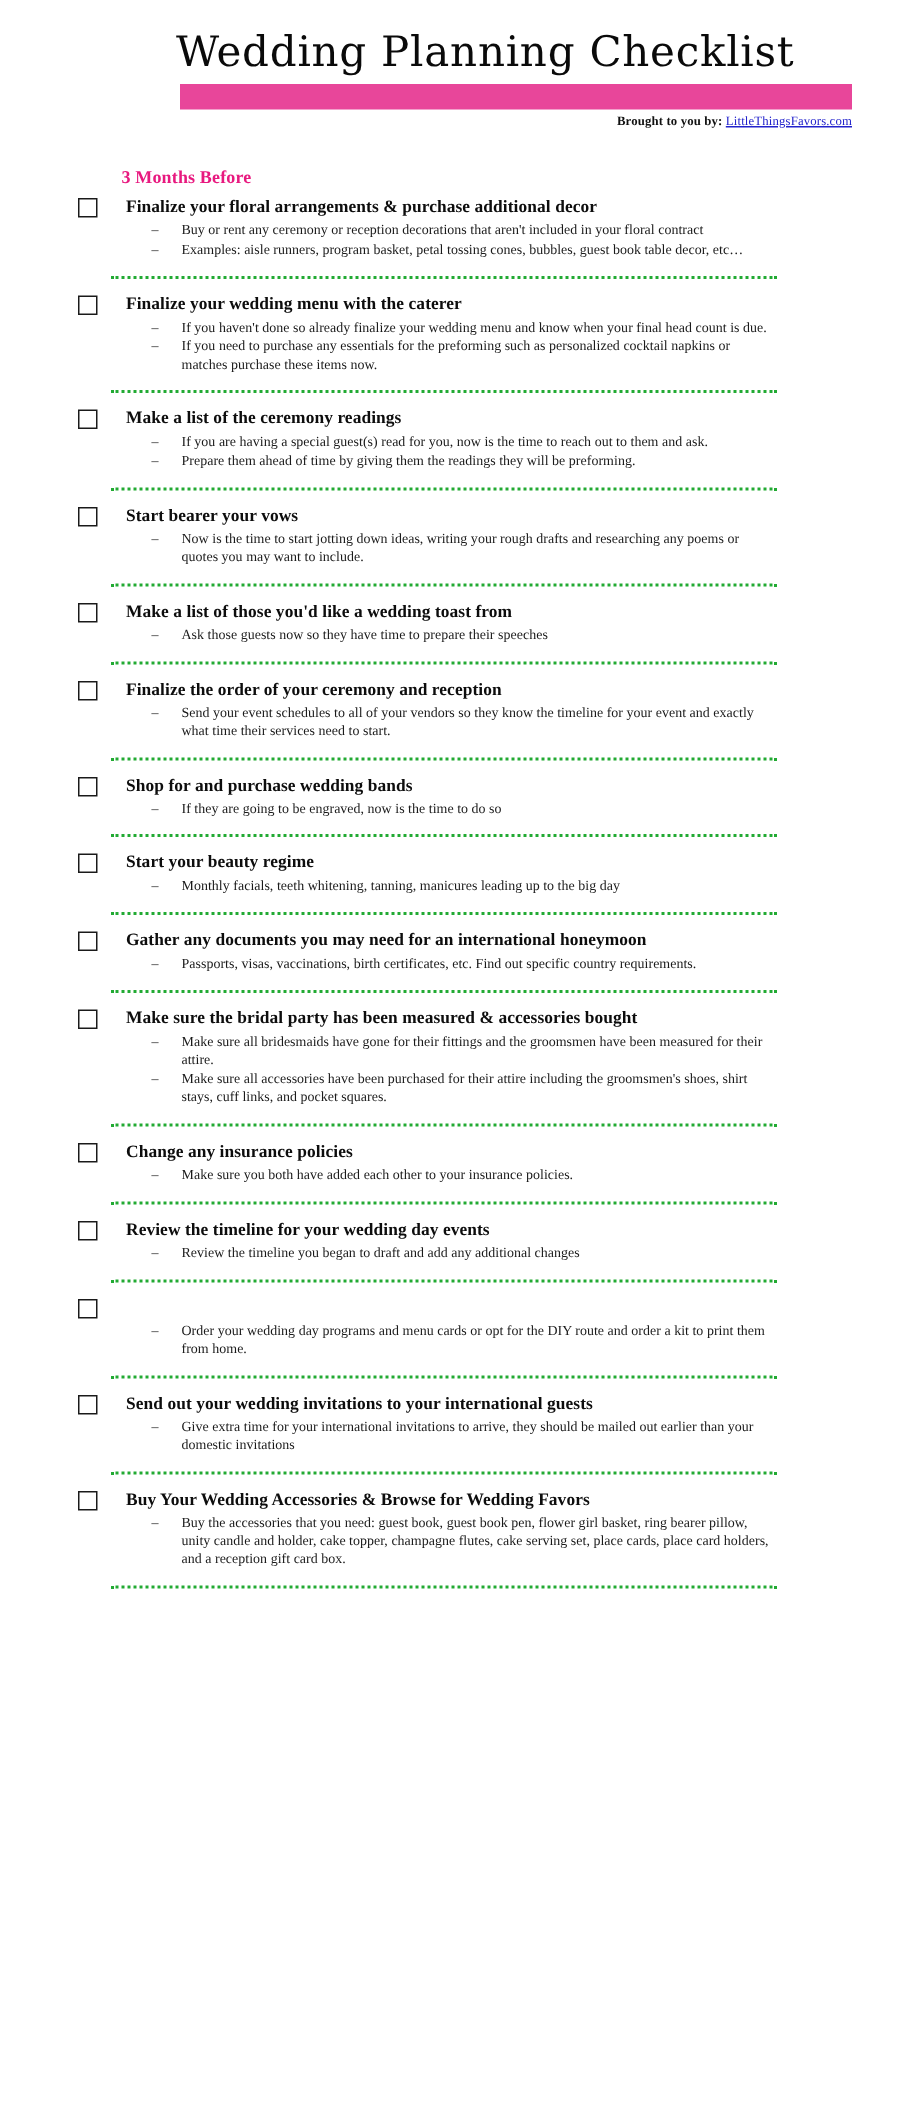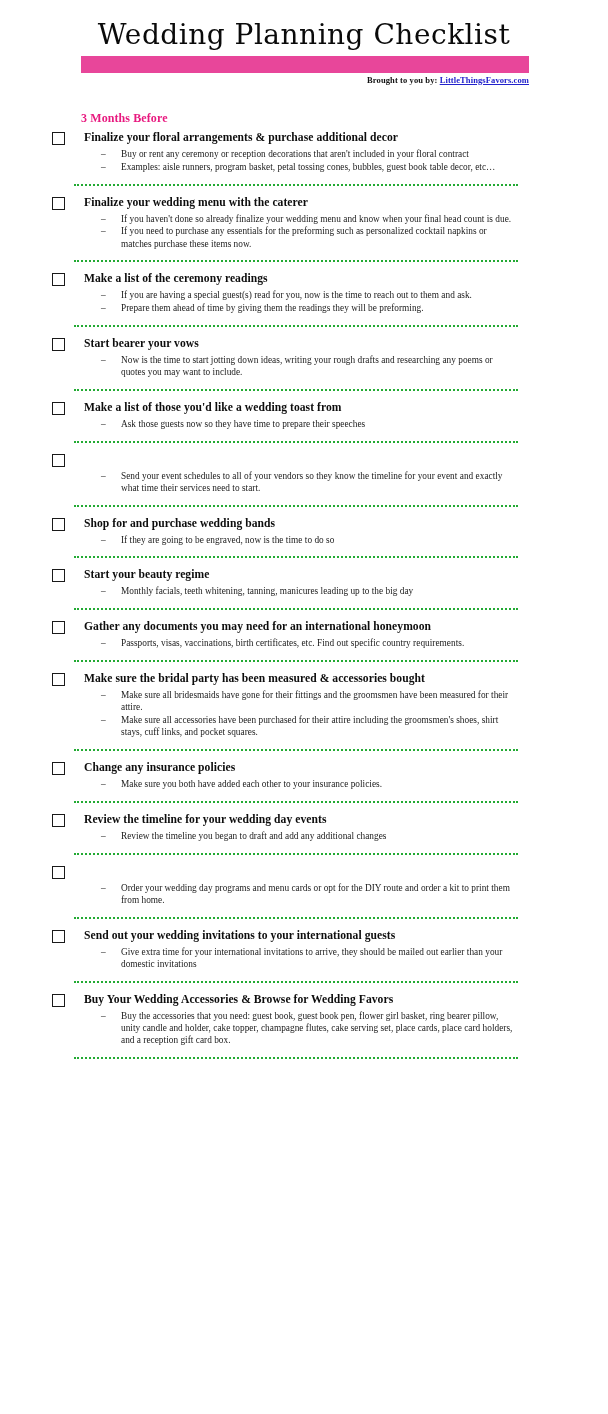--- a/index.html
+++ b/index.html
@@ -20,20 +20,21 @@
     position: relative;
     width: 608px;
     height: 1414px;
     background: #ffffff;
   }
 
   
   .header {
     position: relative;
     padding-top: 20px;
+    margin-left: 39px;
   }
   .doc-title {
     text-align: center;
     font-family: "DejaVu Serif", "Liberation Serif", serif;
     font-size: 28px;
     font-weight: 400;
     letter-spacing: 0.5px;
     line-height: 1.05;
     color: #0a0a0a;
     margin: 0 0 6px 0;
@@ -58,21 +59,21 @@
     font-size: 8.5px;
     font-weight: bold;
     color: #111111;
     letter-spacing: 0.1px;
     white-space: nowrap;
   }
   .brought-label { color: #111111; }
   .brought-link {
     color: #2222cc;
     text-decoration: underline;
-    font-weight: bold;
+    font-weight: normal;
   }
 
   
   .section-label {
     position: absolute;
     left: 81px;
     top: 111px;
     font-family: "Liberation Serif", "DejaVu Serif", serif;
     font-size: 12px;
     font-weight: bold;
@@ -248,20 +249,21 @@
         </ul>
       </div>
       <div class="gap-sm"></div>
       <div class="divider-wrap">
         <div class="divider"></div>
       </div>
       <div class="gap-sm"></div>
       <div class="item">
         <div class="item-head">
           <span class="checkbox"></span>
+          <span class="item-title">Finalize the order of your ceremony and reception</span>
         </div>
         <ul class="subs">
           <li class="sub"><span class="dash">–</span><span class="sub-text">Send your event schedules to all of your vendors so they know the timeline for your event and exactly what time their services need to start.</span></li>
         </ul>
       </div>
       <div class="gap-sm"></div>
       <div class="divider-wrap">
         <div class="divider"></div>
       </div>
       <div class="gap-sm"></div>

